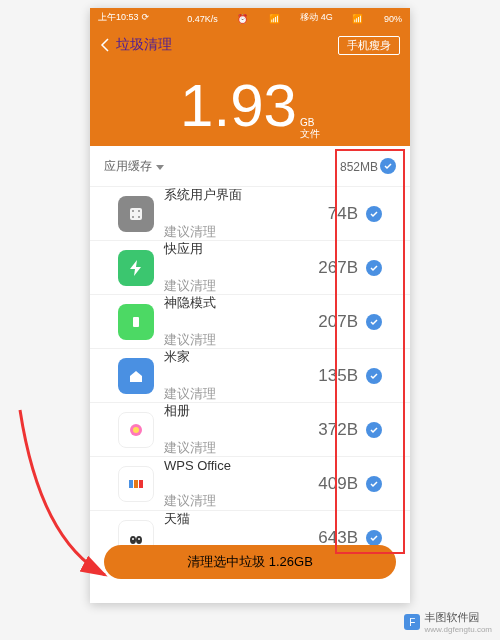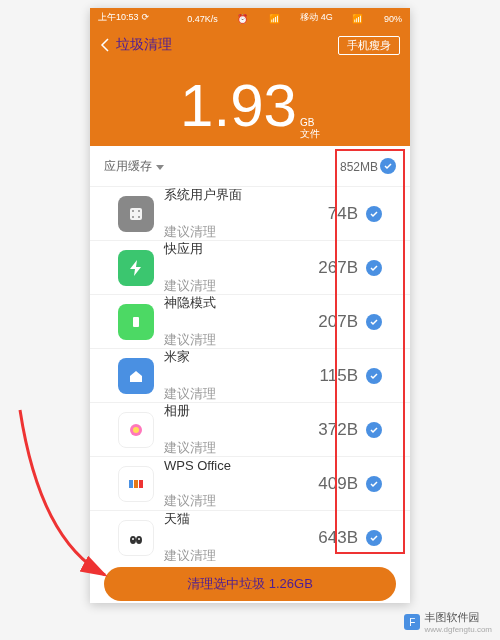--- a/index.html
+++ b/index.html
@@ -19,21 +19,21 @@
 .section-head{height:40px;display:flex;align-items:center;padding:16px 14px;font-size:12px;color:#666;justify-content:space-between}
 .section-head .caret{display:inline-block;margin-left:4px;width:0;height:0;border-left:4px solid transparent;border-right:4px solid transparent;border-top:5px solid #888}
 .row{height:54px;display:flex;align-items:center;padding:0 28px;border-top:1px solid #f0f0f0}
 .app-icon{width:36px;height:36px;border-radius:8px;margin-right:10px;display:flex;align-items:center;justify-content:center;flex-shrink:0}
 .app-text{flex:1}
 .app-name{font-size:13px;color:#333}
 .app-hint{font-size:13px;color:#999;margin-top:19px}
 .app-size{font-size:17px;color:#666;margin-right:8px}
 .check{width:16px;height:16px;border-radius:50%;background:#4a90e2;display:flex;align-items:center;justify-content:center}
 .check svg{width:10px;height:10px}
-.bottom-btn{position:absolute;bottom:2px;left:14px;right:14px;height:34px;background:#e67817;color:#4c1d95;font-size:13px;border-radius:17px;display:flex;align-items:center;justify-content:center}
+.bottom-btn{position:absolute;bottom:24px;left:14px;right:14px;height:34px;background:#e67817;color:#000000;font-size:13px;border-radius:17px;display:flex;align-items:center;justify-content:center}
 .highlight-box{position:absolute;border:2px solid #e33;pointer-events:none}
 .hl1{left:335px;top:149px;width:70px;height:405px}
 .arrow-svg{position:absolute;left:10px;top:400px;width:110px;height:190px;pointer-events:none}
 .watermark{position:absolute;right:8px;bottom:6px;display:flex;align-items:center;gap:4px;font-size:11px;color:#555}
 .wm-logo{width:16px;height:16px;background:#4a90e2;border-radius:3px;display:flex;align-items:center;justify-content:center;color:#fff;font-size:10px}
 .wm-sub{font-size:8px;color:#aaa}
 .ic-sys{background:#888}
 .ic-quick{background:#3bc66f}
 .ic-stealth{background:#4cd964}
 .ic-mihome{background:#4a90e2}
@@ -151,21 +151,21 @@
         <div class="row">
           <div class="app-icon ic-mihome">
             <svg width="20" height="20" viewBox="0 0 20 20">
               <path d="M4 10l6-5 6 5v6H4z" fill="#fff"></path>
             </svg>
           </div>
           <div class="app-text">
             <div class="app-name">米家</div>
             <div class="app-hint">建议清理</div>
           </div>
-          <div class="app-size">115B</div>
+          <div class="app-size">135B</div>
           <div class="check">
             <svg viewBox="0 0 10 10">
               <path d="M2 5l2 2 4-4" stroke="#fff" stroke-width="1.5" fill="none"></path>
             </svg>
           </div>
         </div>
         <div class="row">
           <div class="app-icon ic-album">
             <svg width="20" height="20" viewBox="0 0 20 20">
               <circle cx="10" cy="10" r="6" fill="#f7b"></circle>

